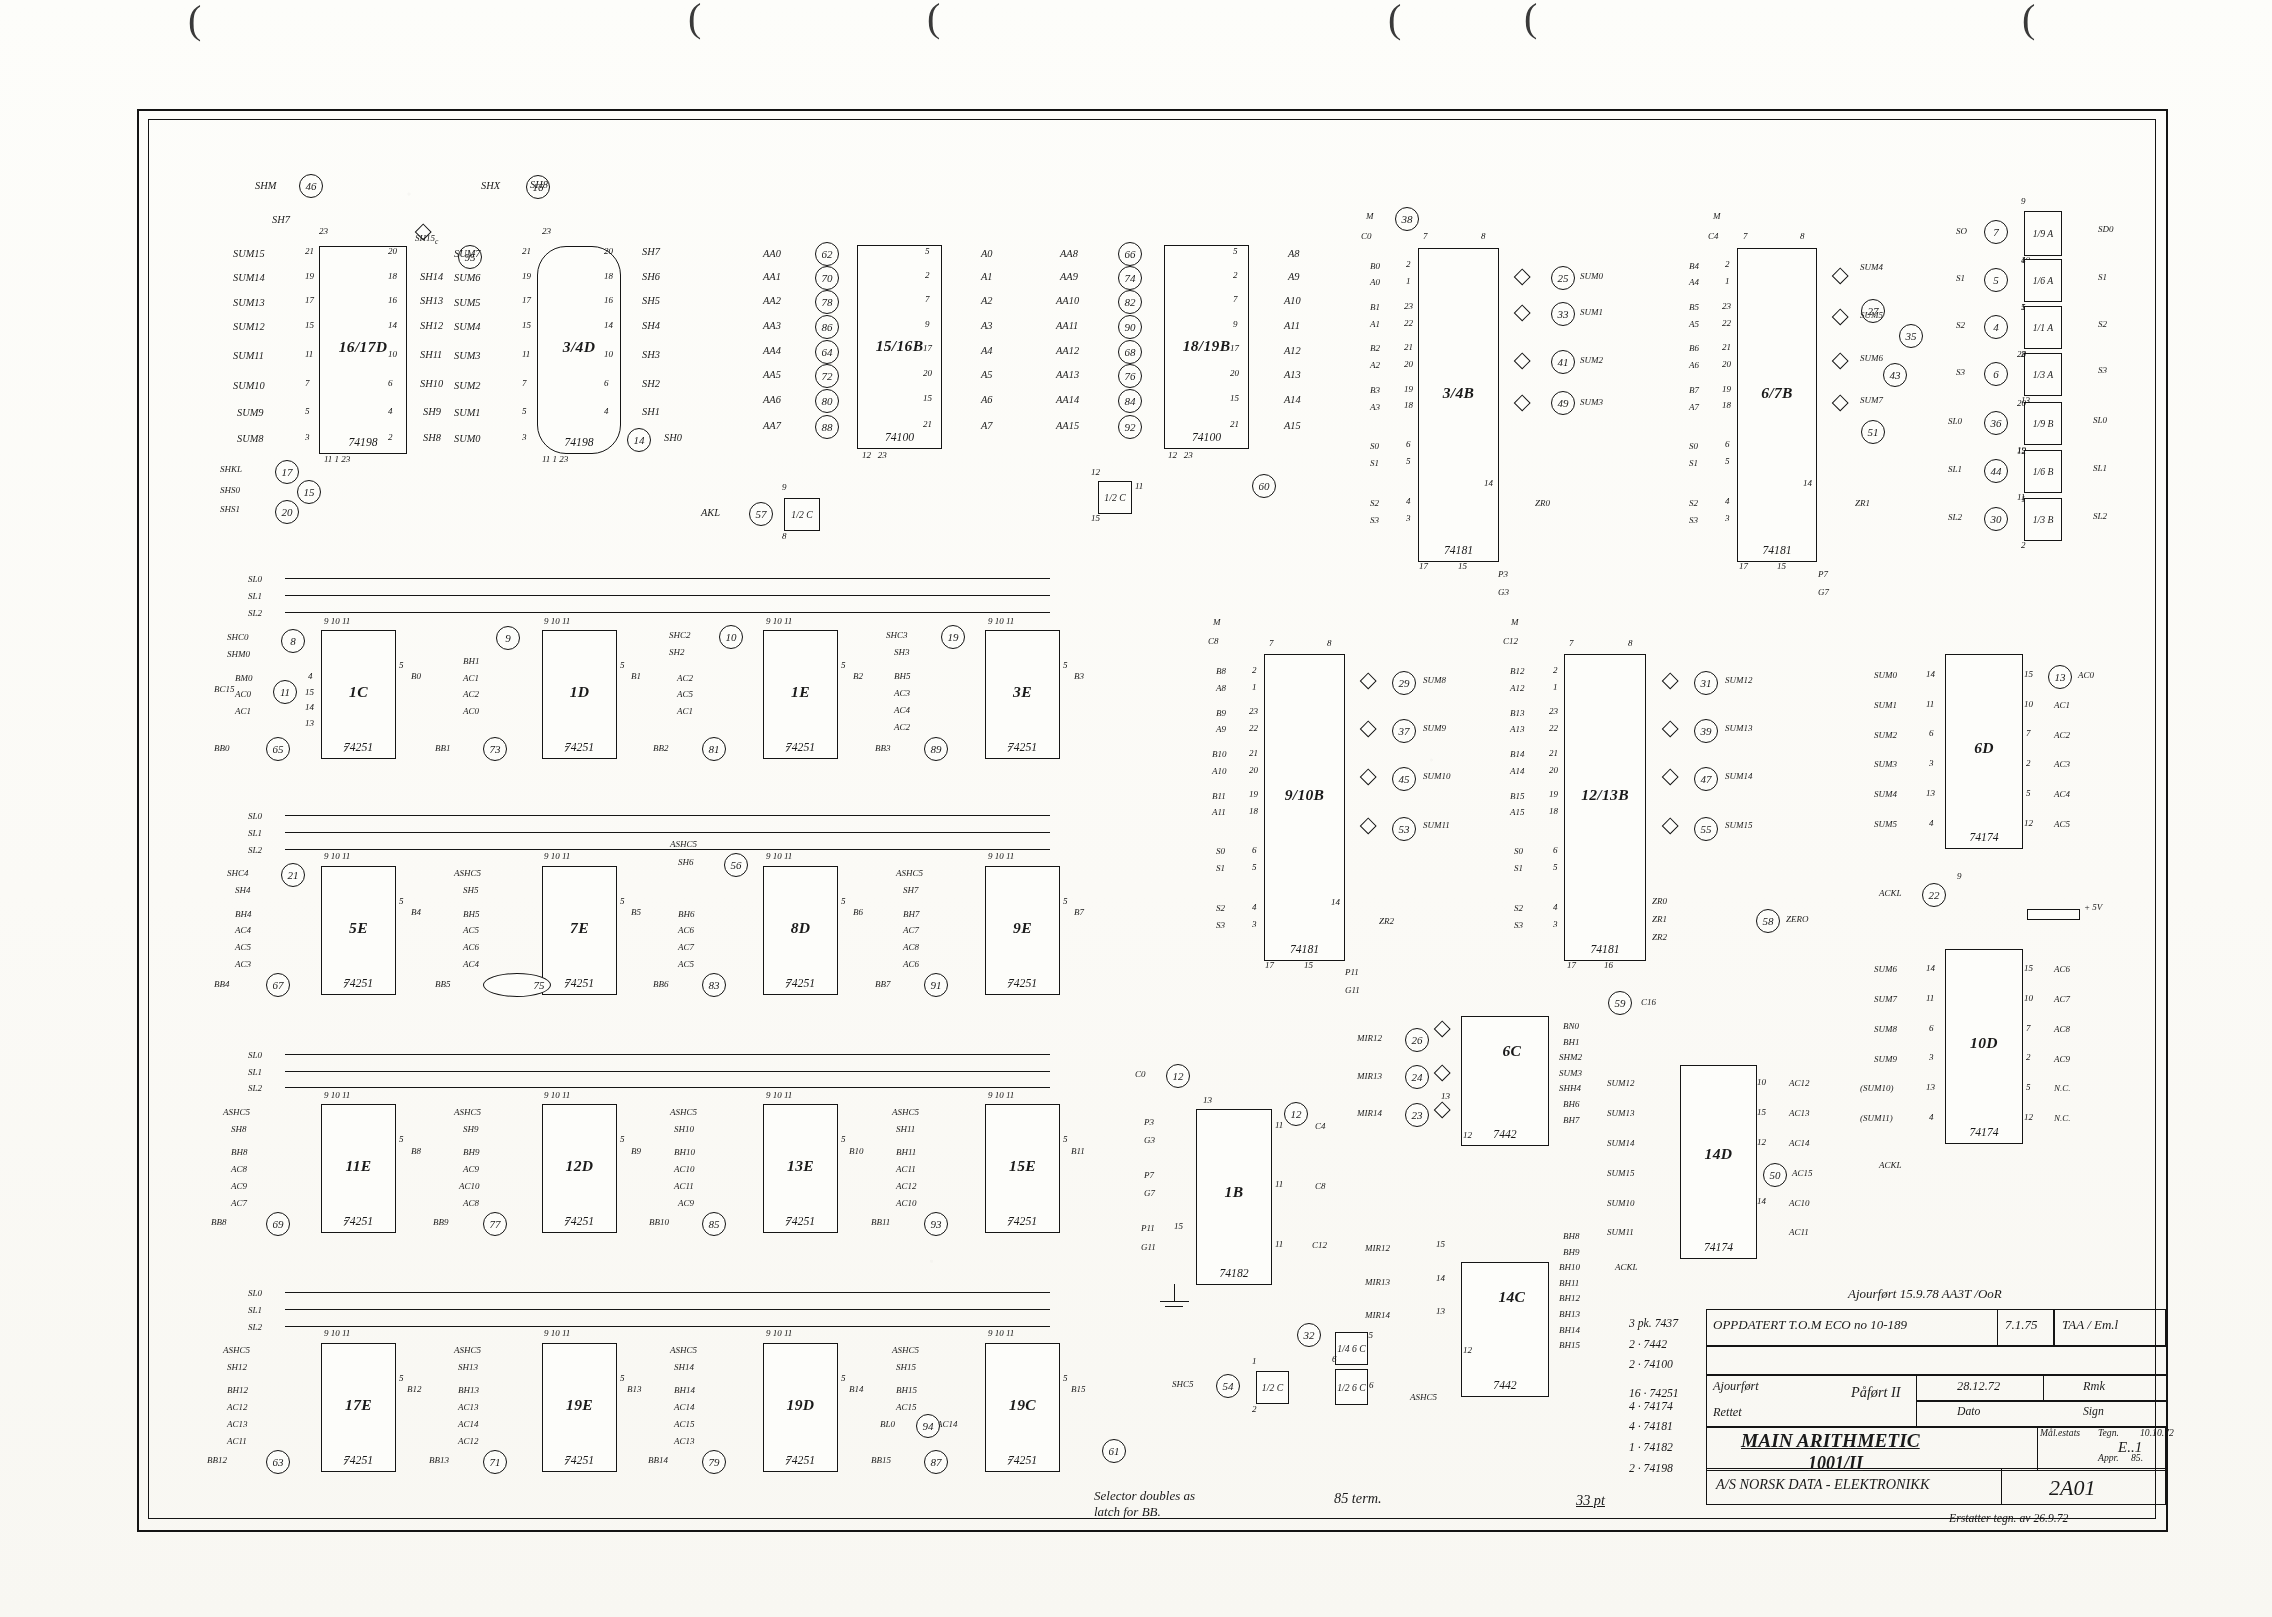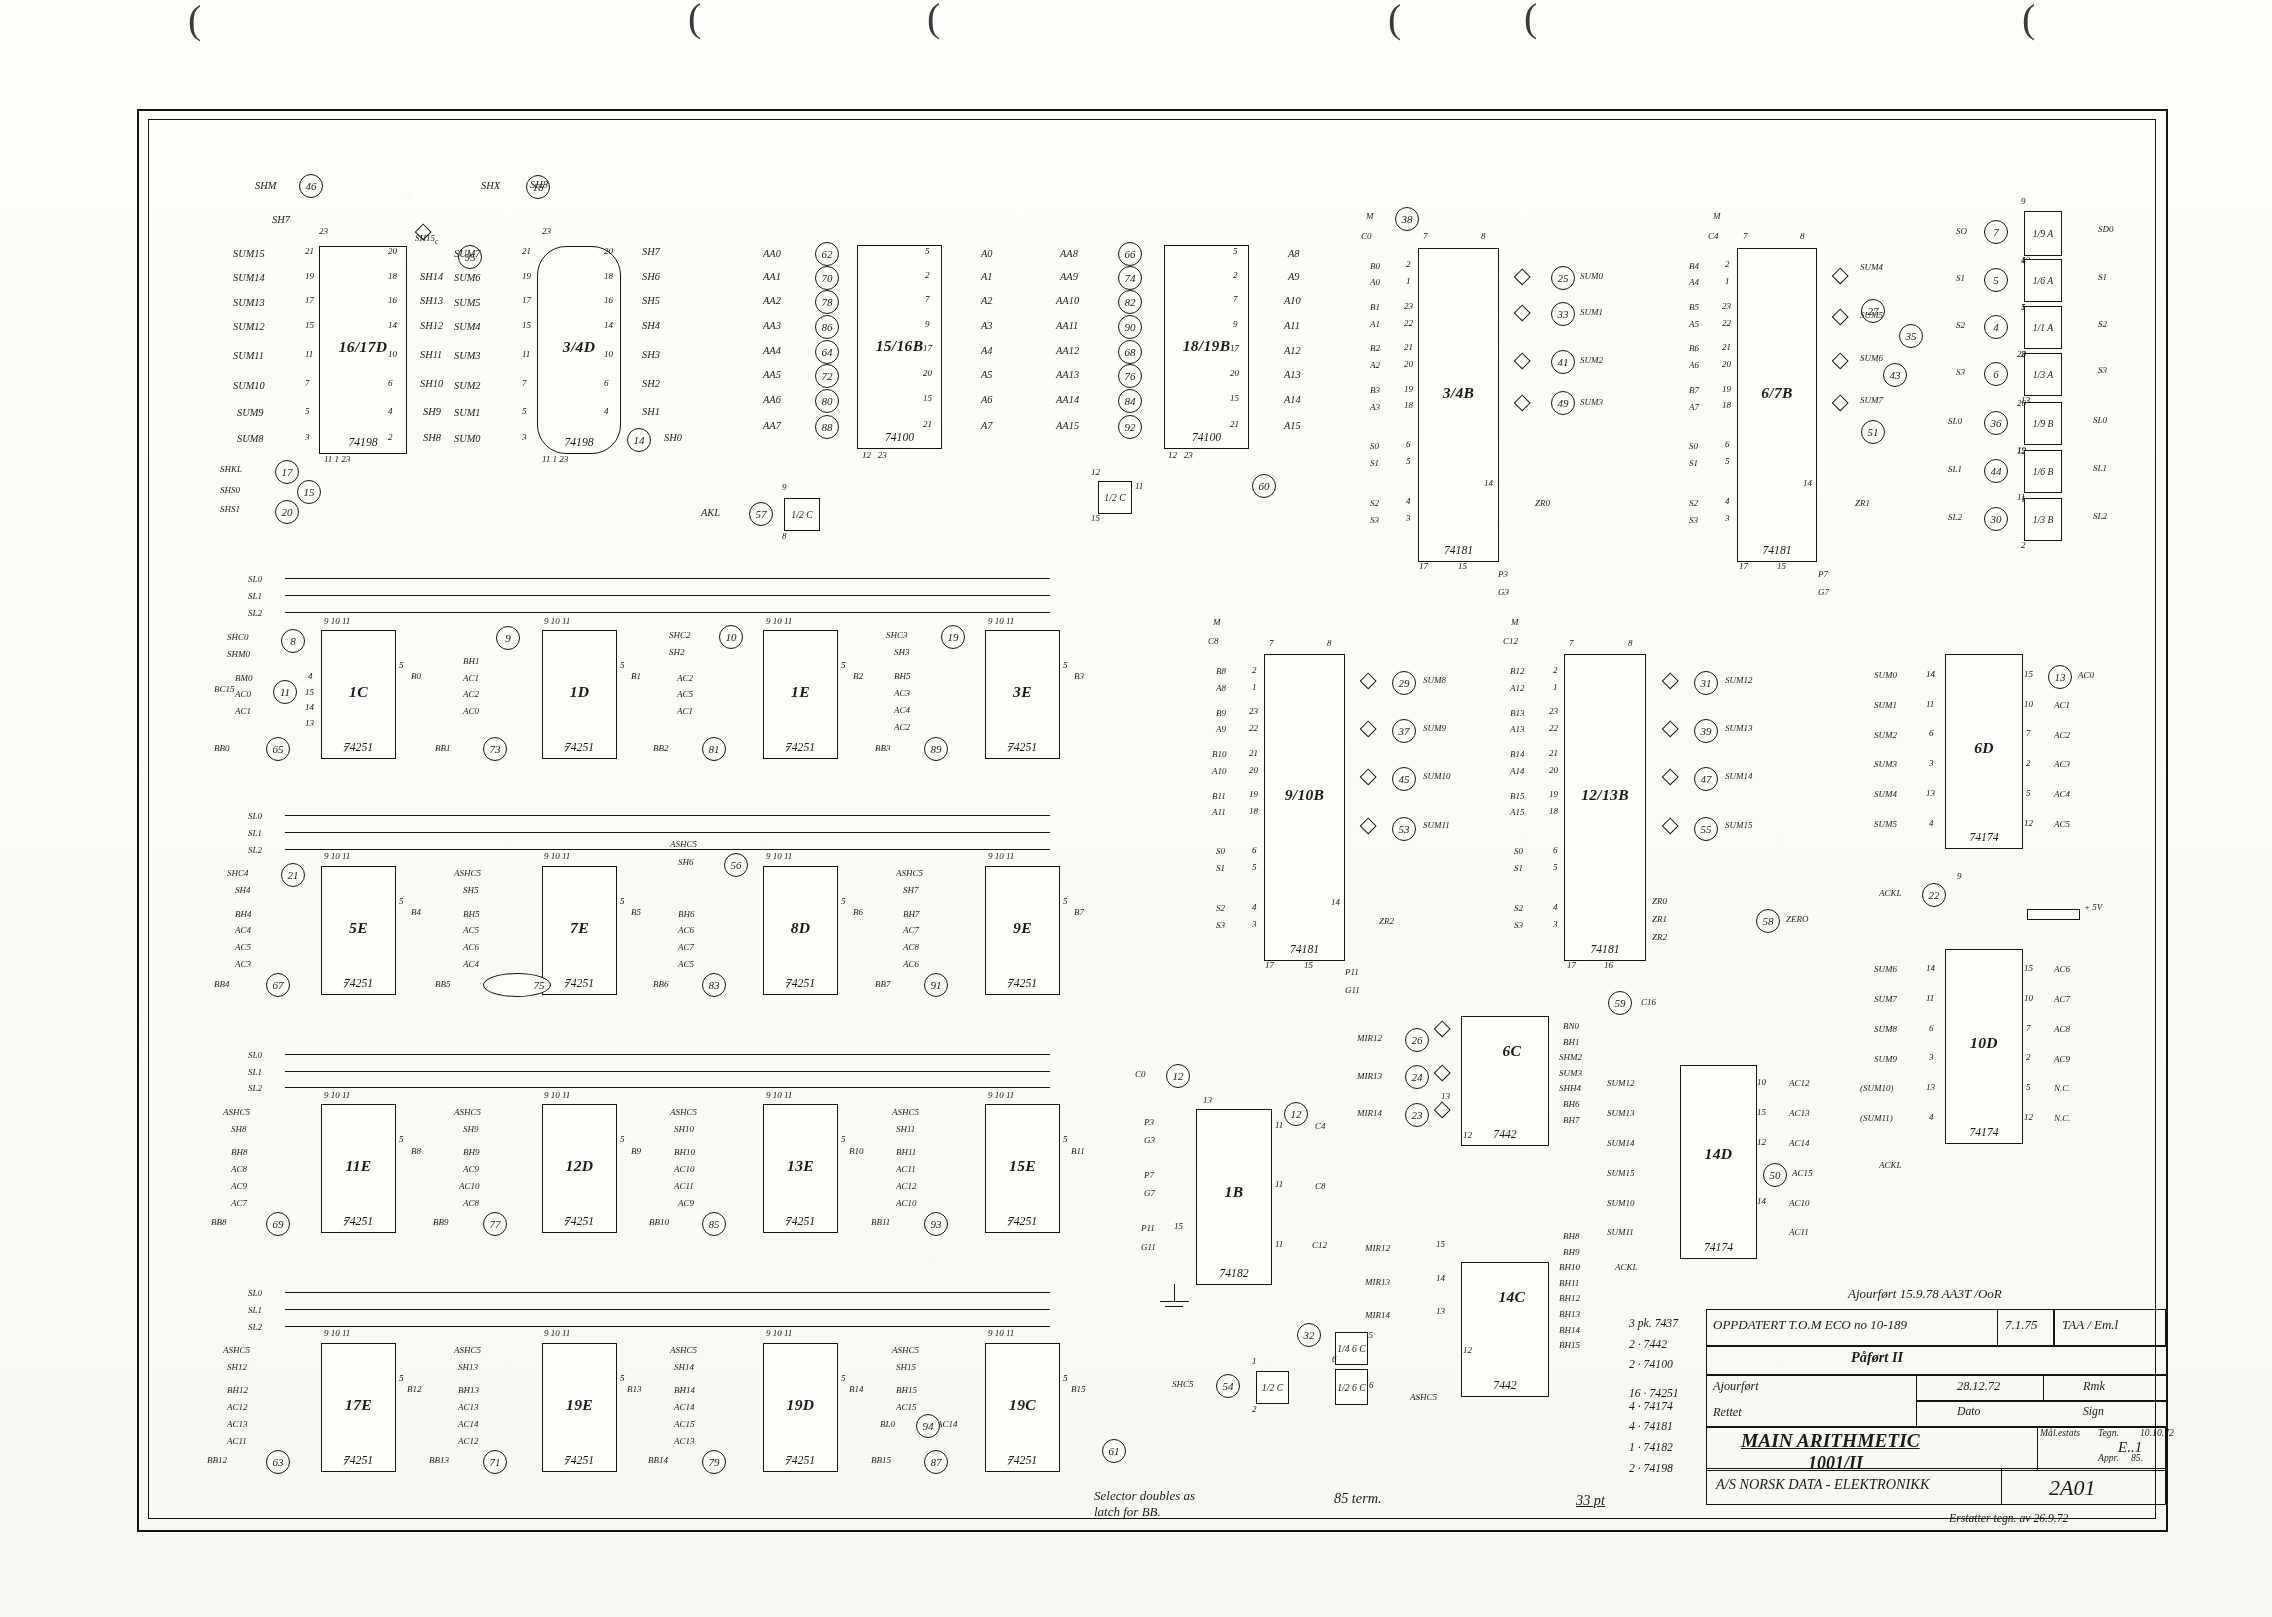--- a/index.html
+++ b/index.html
@@ -1038,21 +1038,21 @@
   <div class="tb" style="left:2043px;top:1374px;width:122px;height:26px;"></div>
   <div class="tb" style="left:1916px;top:1400px;width:249px;height:26px;"></div>
   <div class="tb" style="left:1706px;top:1426px;width:459px;height:43px;"></div>
   <div class="tb" style="left:2037px;top:1426px;width:127px;height:43px;"></div>
   <div class="tb" style="left:1706px;top:1468px;width:459px;height:35px;"></div>
   <div class="tb" style="left:2001px;top:1468px;width:163px;height:35px;"></div>
 
   <div class="tb-txt" style="left:1713px;top:1317px;font-size:13px;">OPPDATERT T.O.M ECO no 10-189</div>
   <div class="tb-txt" style="left:2005px;top:1317px;font-size:13px;">7.1.75</div>
   <div class="tb-txt" style="left:2062px;top:1317px;font-size:13px;">TAA / Em.l</div>
-  <div class="tb-txt" style="left:1851px;top:1349px;font-size:14.3px;font-weight:bold;">Påført II</div>
+  <div class="tb-txt" style="left:1851px;top:1384px;font-size:14.3px;">Påført II</div>
   <div class="tb-txt" style="left:1713px;top:1379px;font-size:12.3px;">Ajourført</div>
   <div class="tb-txt" style="left:1713px;top:1405px;font-size:12.3px;">Rettet</div>
   <div class="tb-txt" style="left:1957px;top:1379px;font-size:12.3px;">28.12.72</div>
   <div class="tb-txt" style="left:2083px;top:1379px;font-size:12.3px;">Rmk</div>
   <div class="tb-txt" style="left:1957px;top:1405px;font-size:11.7px;">Dato</div>
   <div class="tb-txt" style="left:2083px;top:1405px;font-size:11.7px;">Sign</div>
 
   <div class="tb-txt tbl-title" style="left:1741px;top:1430px;">MAIN ARITHMETIC</div>
   <div class="tb-txt tbl-title" style="left:1808px;top:1453px;font-size:18px;">1001/II</div>
   <div class="tb-txt" style="left:2040px;top:1427px;font-size:9.7px;">Mål.estats</div>

